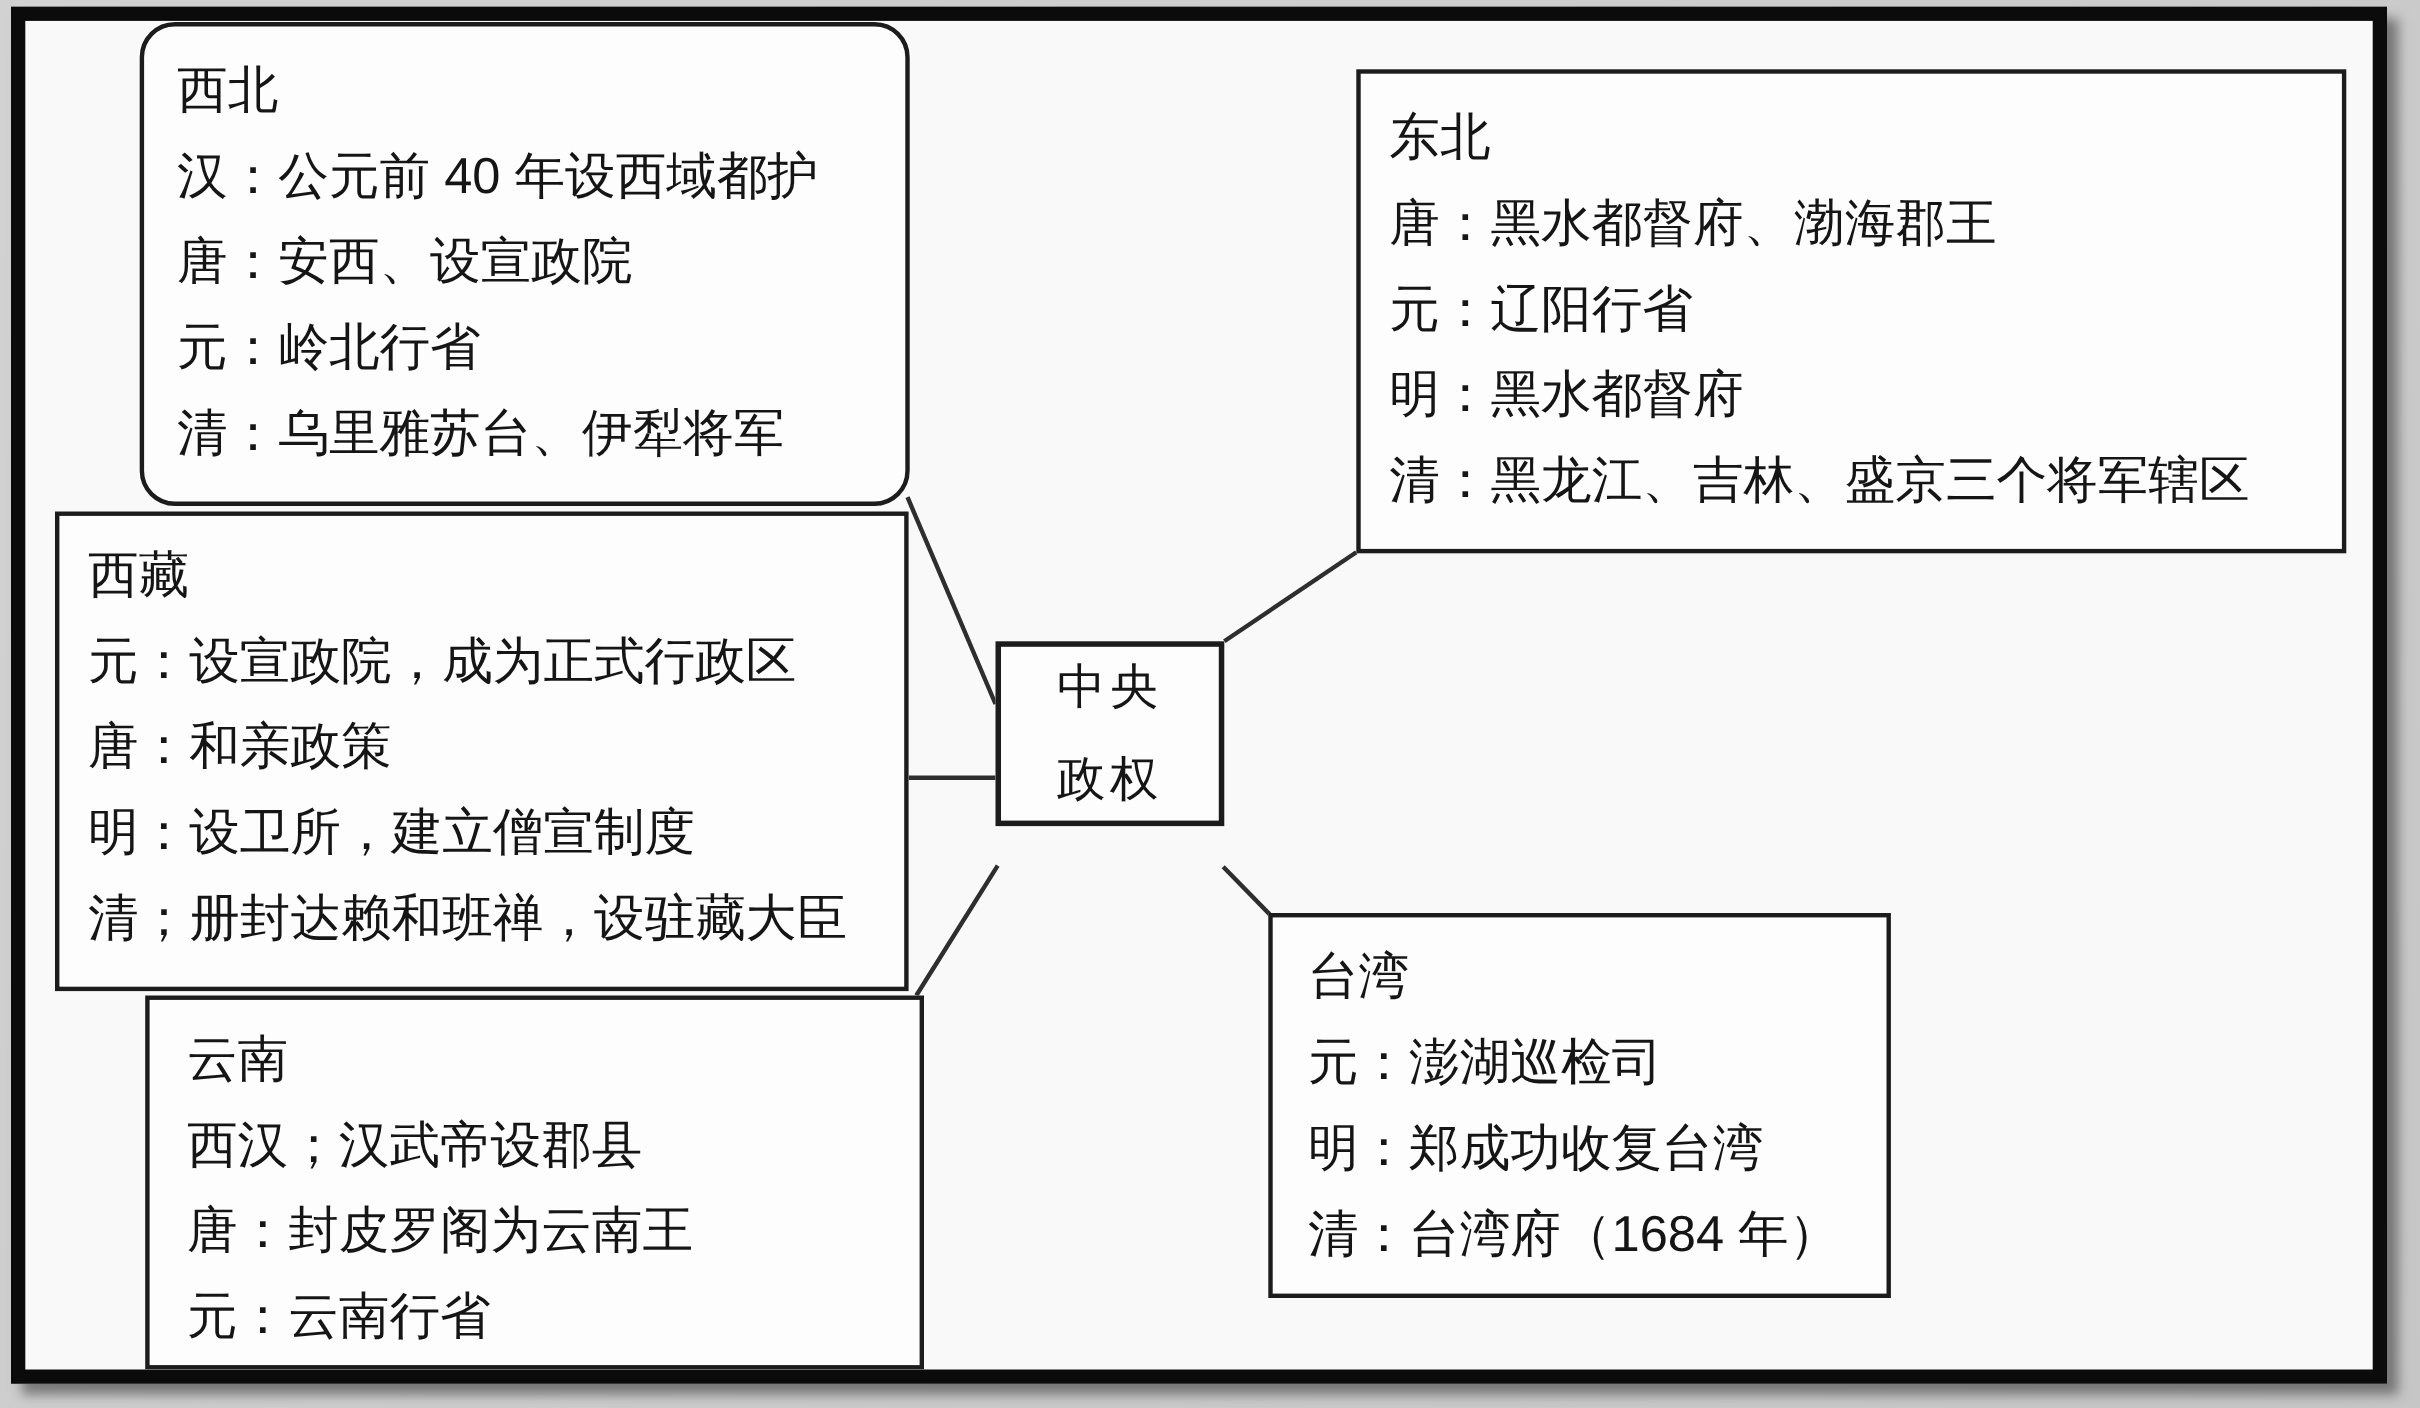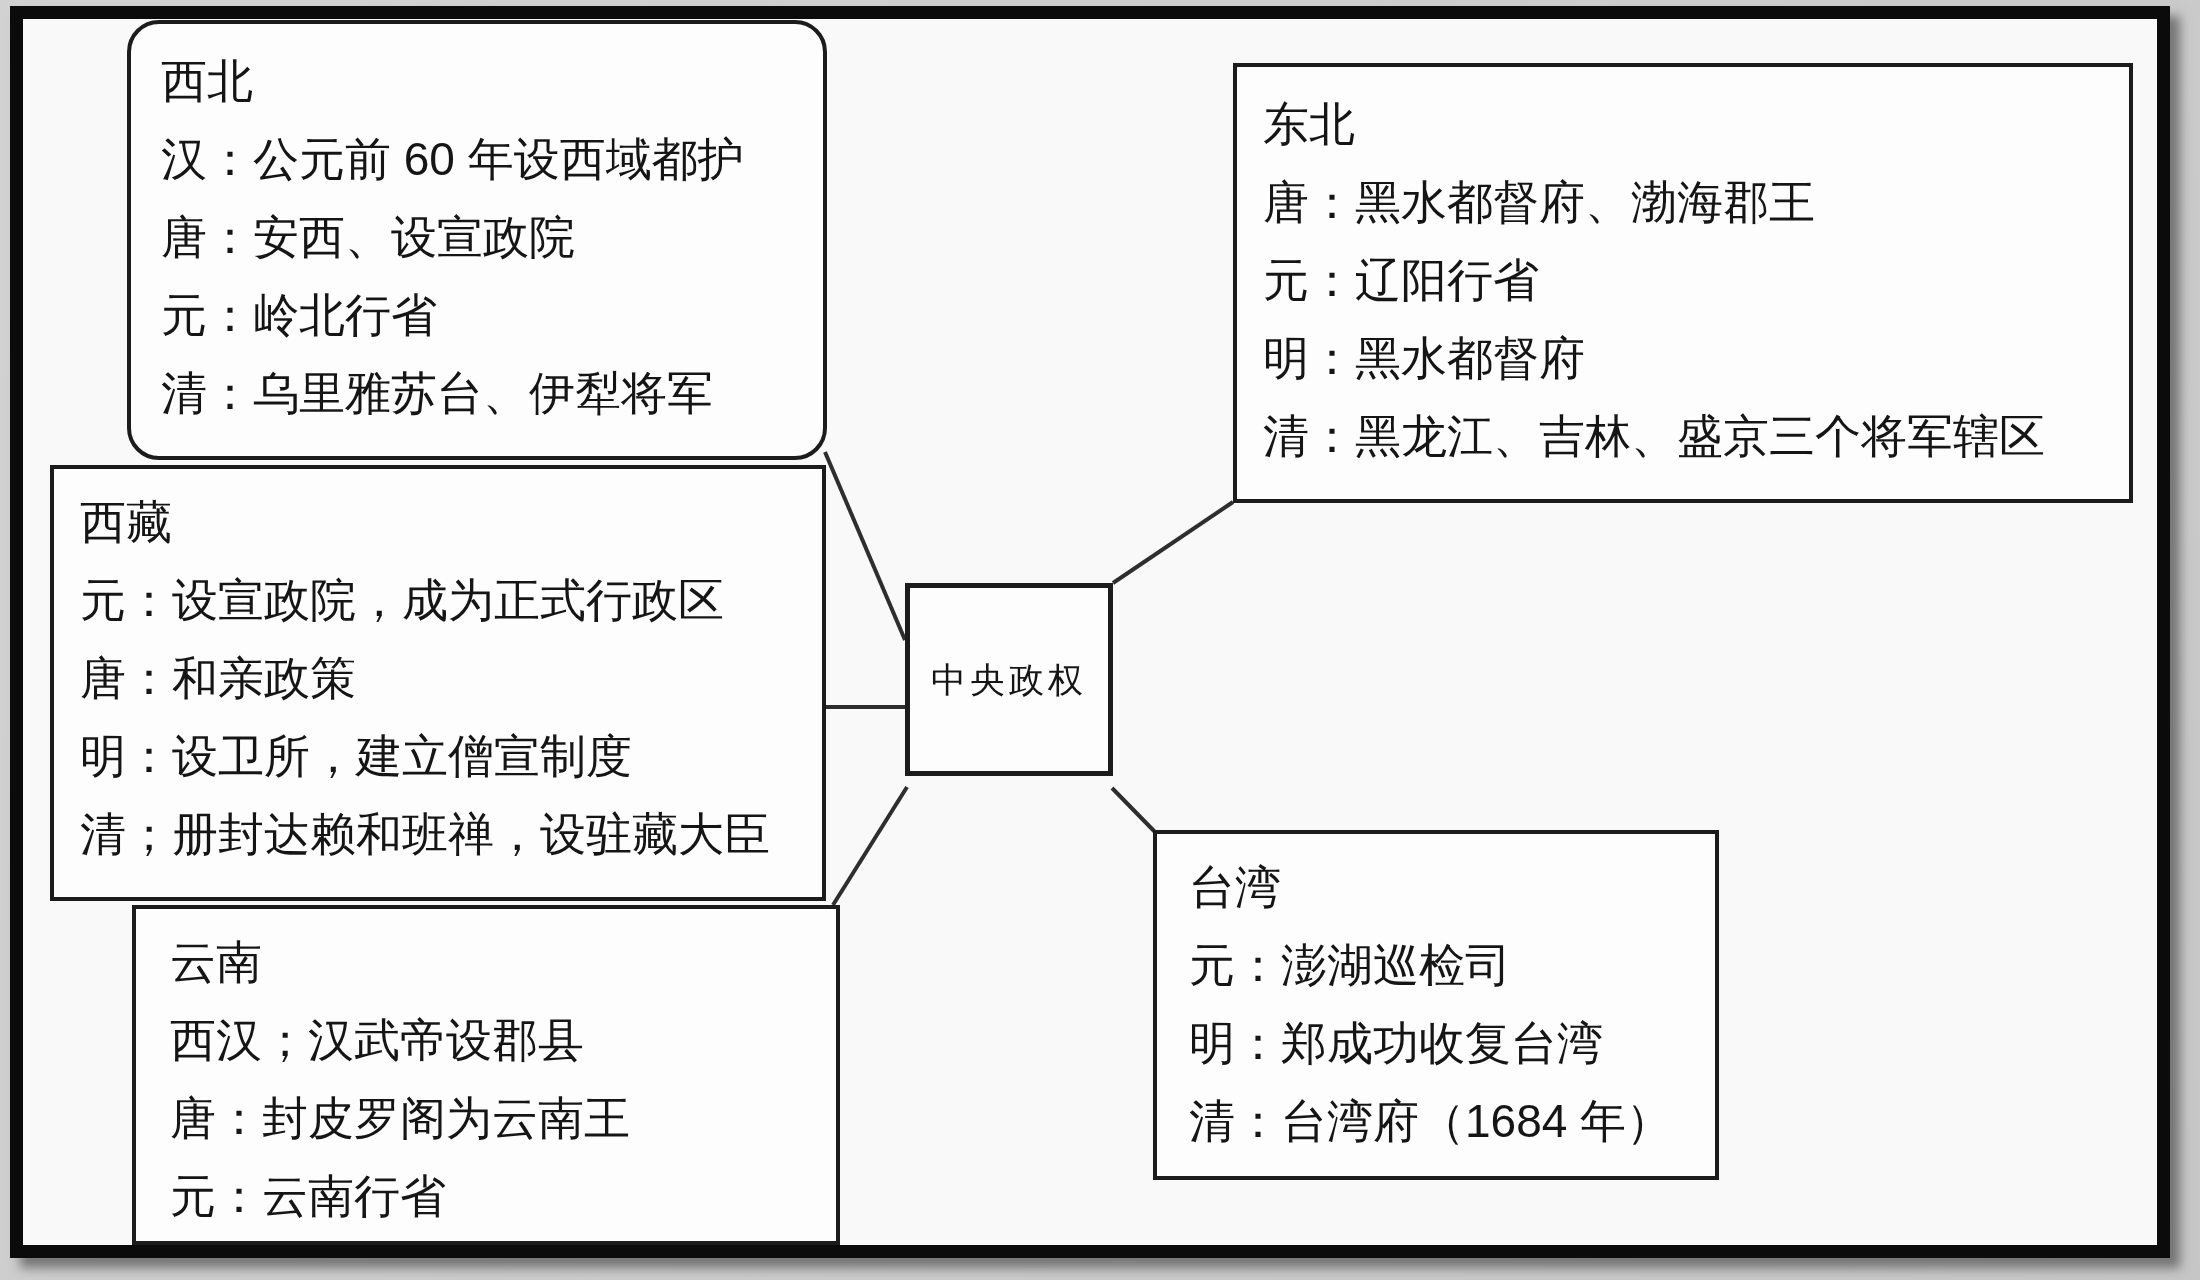--- a/index.html
+++ b/index.html
@@ -39,24 +39,24 @@
     line-height: 78px;
     white-space: nowrap;
     overflow: hidden;
   }
   #box-nw   { left: 104px;  top: 1px;    width: 700px; height: 440px; padding: 18px 10px 0 30px; border-radius: 32px; }
   #box-ne   { left: 1210px; top: 44px;   width: 900px; height: 440px; padding: 18px 10px 0 26px; }
   #box-xz   { left: 27px;   top: 446px;  width: 776px; height: 436px; padding: 14px 10px 0 26px; }
   #box-yn   { left: 109px;  top: 886px;  width: 708px; height: 340px; padding: 14px 10px 0 34px; }
   #box-tw   { left: 1130px; top: 811px;  width: 566px; height: 350px; padding: 14px 10px 0 32px; }
   #box-center {
-    left: 882px; top: 564px; width: 208px; height: 193px;
-    display: flex; flex-direction: row;
+    left: 882px; top: 564px; width: 208px; height: 168px;
+    display: flex; flex-direction: column;
     align-items: center; justify-content: center;
-    font-size: 35px; line-height: 84px;
+    font-size: 44px; line-height: 84px;
     letter-spacing: 4px;
     border-width: 5px;
   }
   .bt, .bl { height: 78px; }
 </style>
 </head>
 <body>
 
 <div class="canvas">
   <div class="frame">
@@ -64,21 +64,21 @@
     <svg class="connectors" viewBox="0 0 2134 1226">
       <line x1="802" y1="433" x2="882" y2="621"></line>
       <line x1="1210" y1="483" x2="1090" y2="564"></line>
       <line x1="803" y1="688" x2="882" y2="688"></line>
       <line x1="810" y1="886" x2="884" y2="768"></line>
       <line x1="1089" y1="769" x2="1132" y2="813"></line>
     </svg>
 
     <div class="box" id="box-nw">
       <div class="bt">西北</div>
-      <div class="bl">汉：公元前 60 年设西域都护</div>
+      <div class="bl">汉：公元前 40 年设西域都护</div>
       <div class="bl">唐：安西、设宣政院</div>
       <div class="bl">元：岭北行省</div>
       <div class="bl">清：乌里雅苏台、伊犁将军</div>
     </div>
 
     <div class="box" id="box-ne">
       <div class="bt">东北</div>
       <div class="bl">唐：黑水都督府、渤海郡王</div>
       <div class="bl">元：辽阳行省</div>
       <div class="bl">明：黑水都督府</div>

